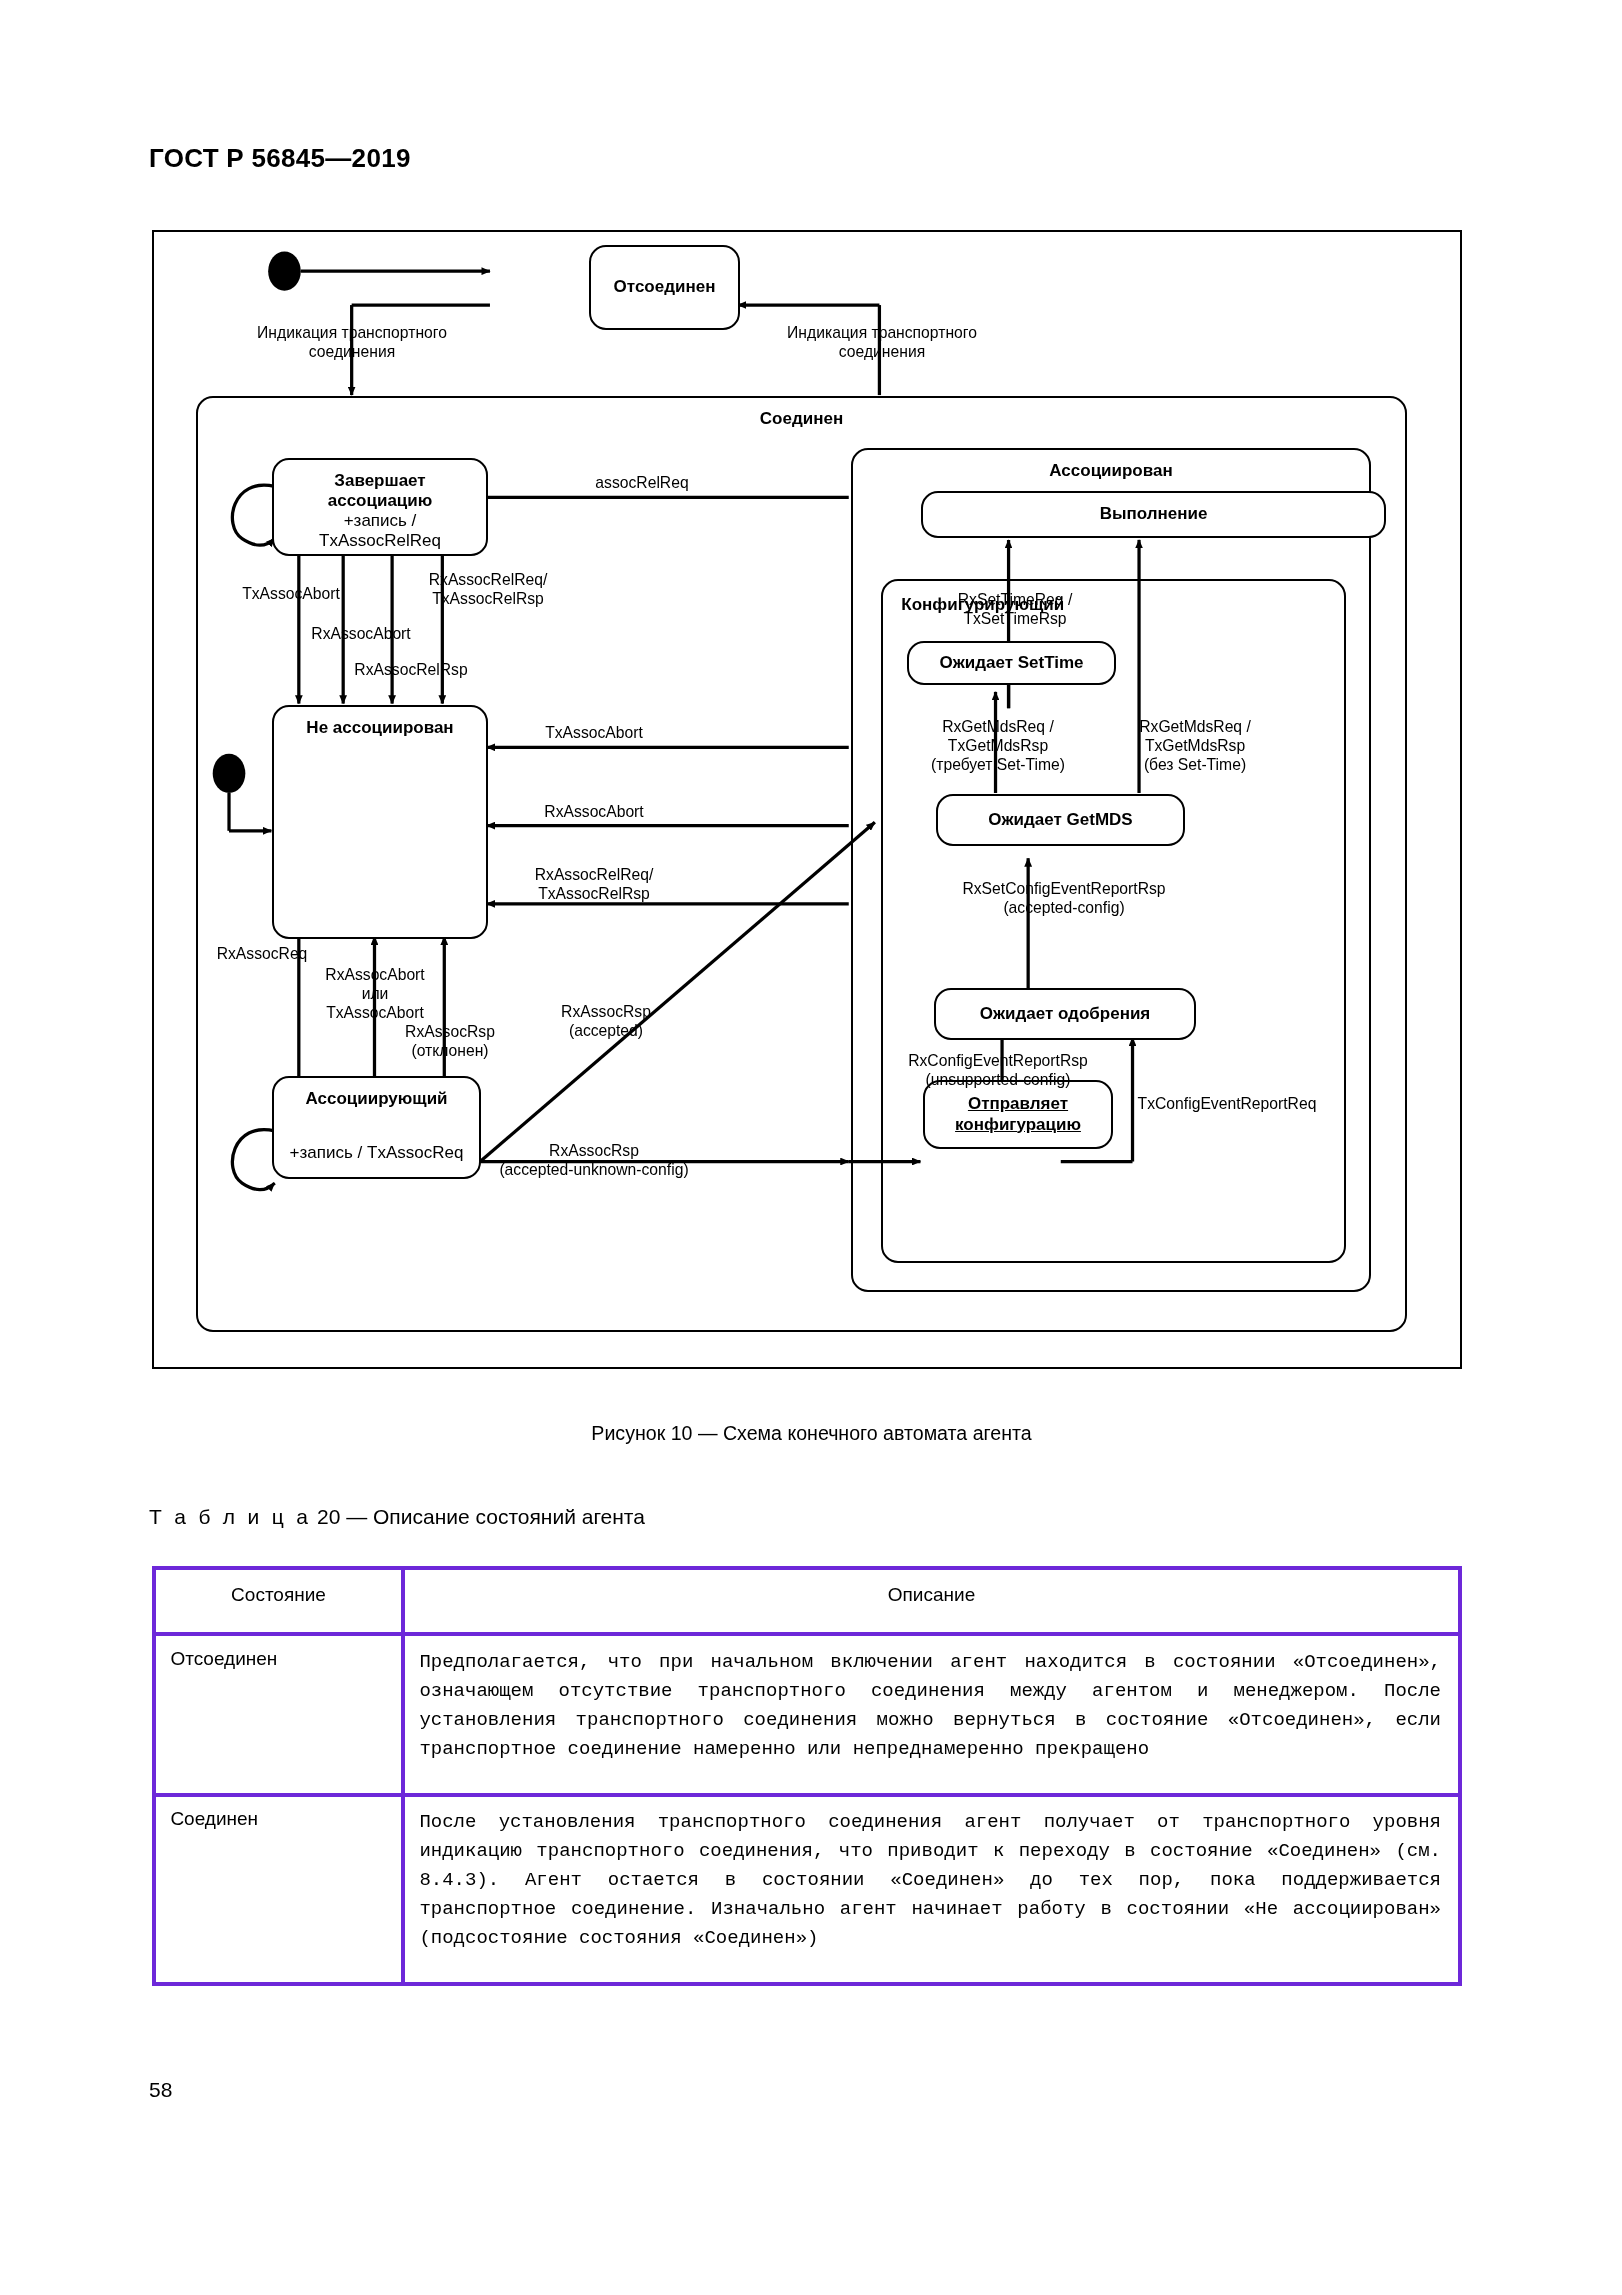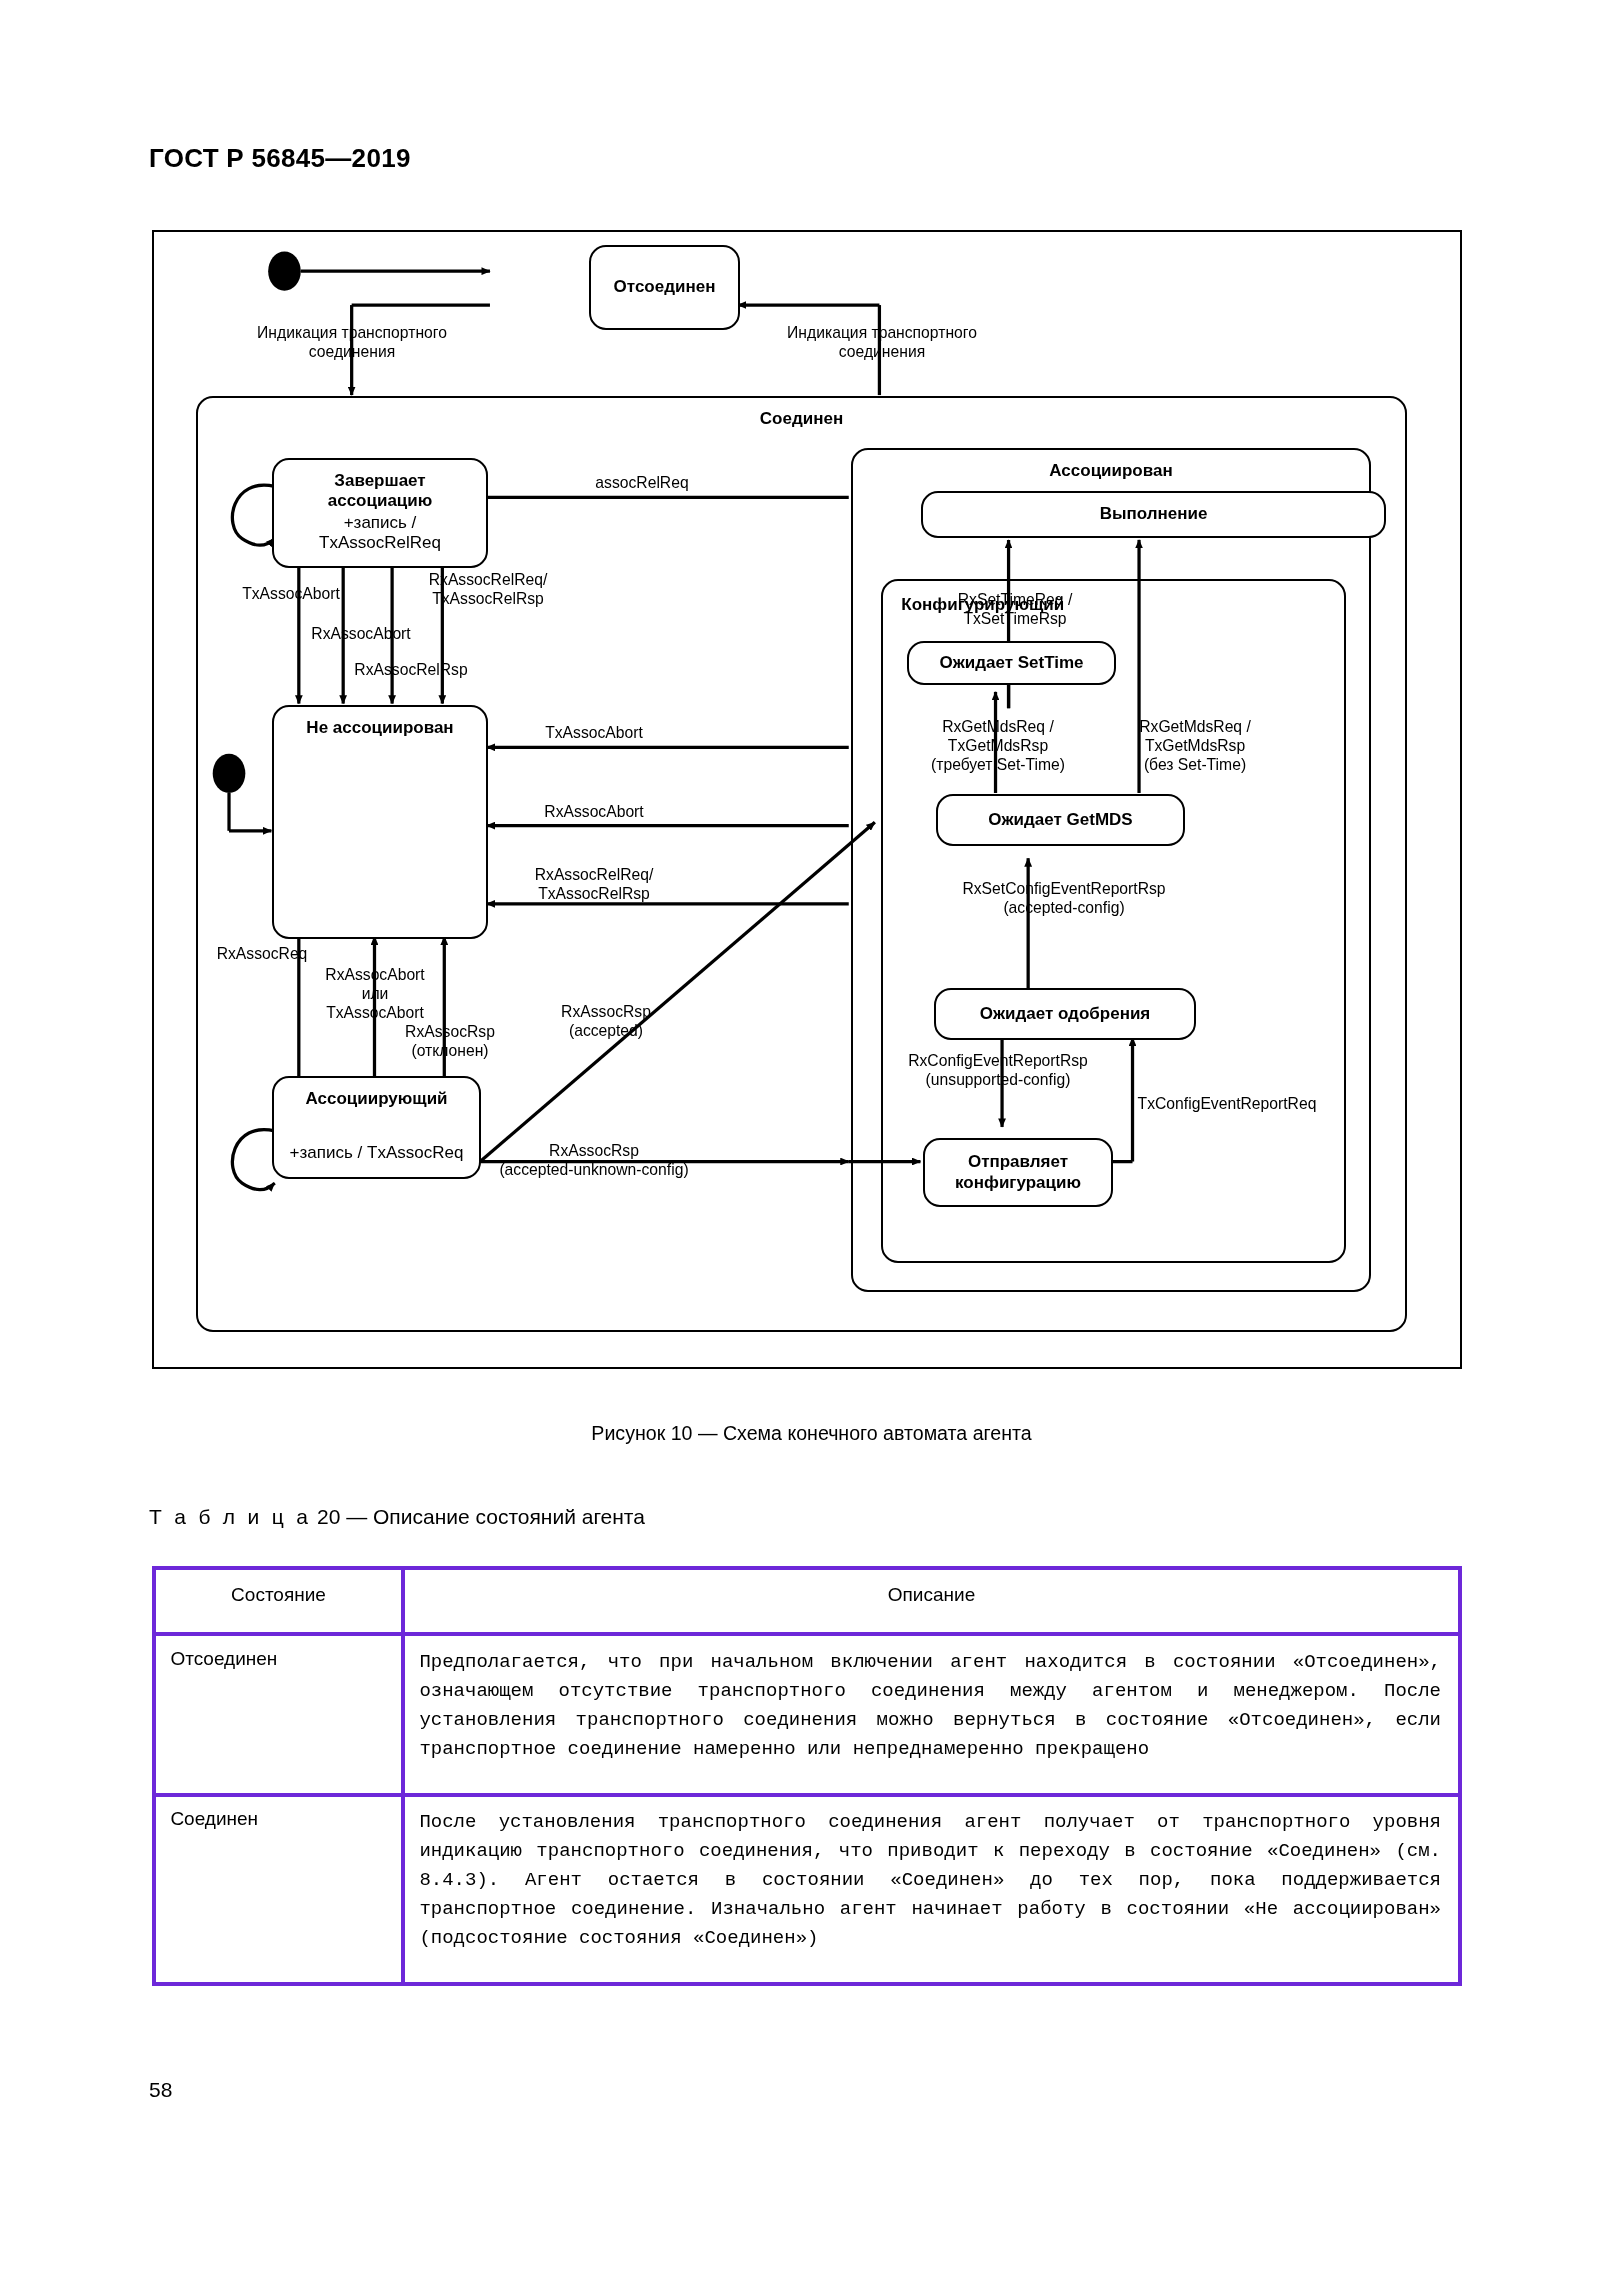--- a/index.html
+++ b/index.html
@@ -273,26 +273,26 @@
   </div>
 
   <div class="state centered" style="left:782px; top:562px; width:249px; height:52px;">
     <span class="title">Ожидает GetMDS</span>
   </div>
 
   <div class="state centered" style="left:780px; top:756px; width:262px; height:52px;">
     <span class="title">Ожидает одобрения</span>
   </div>
 
-  <div class="state centered" style="left:769px; top:906px; width:190px; height:69px;">
+  <div class="state centered" style="left:769px; top:848px; width:190px; height:69px;text-decoration:underline;">
     <span class="title">Отправляет</span>
     <span class="title" style="margin-top:0">конфигурацию</span>
   </div>
 
-  <div class="state" style="left:118px; top:226px; width:216px; height:110px; padding-bottom:13px;">
+  <div class="state" style="left:118px; top:226px; width:216px; height:98px; padding-bottom:13px;">
     <span class="title">Завершает ассоциацию</span>
     <span class="effect">+запись / TxAssocRelReq</span>
   </div>
 
   <div class="state" style="left:118px; top:473px; width:216px; height:234px;">
     <span class="title">Не ассоциирован</span>
   </div>
 
   <div class="state" style="left:118px; top:844px; width:209px; height:103px; padding-bottom:14.4px;">
     <span class="title">Ассоциирующий</span>

